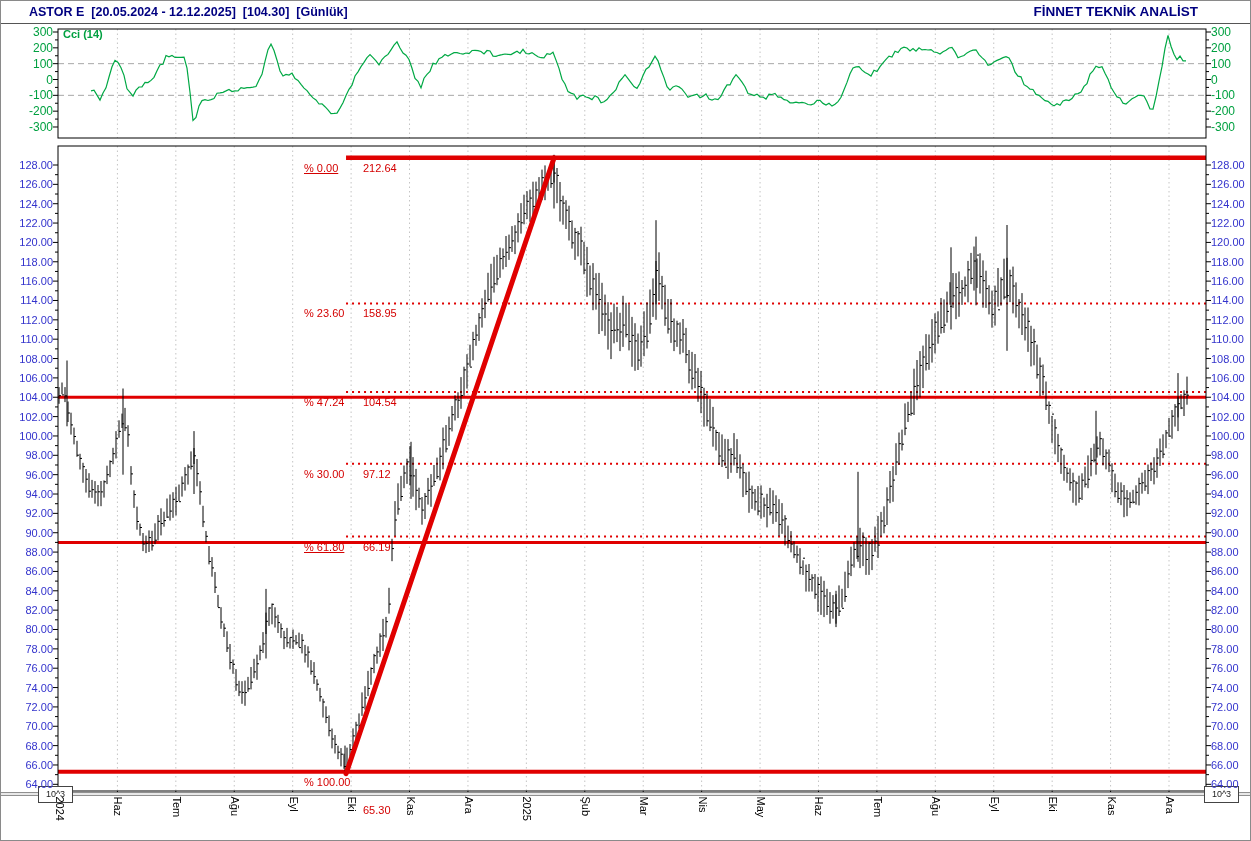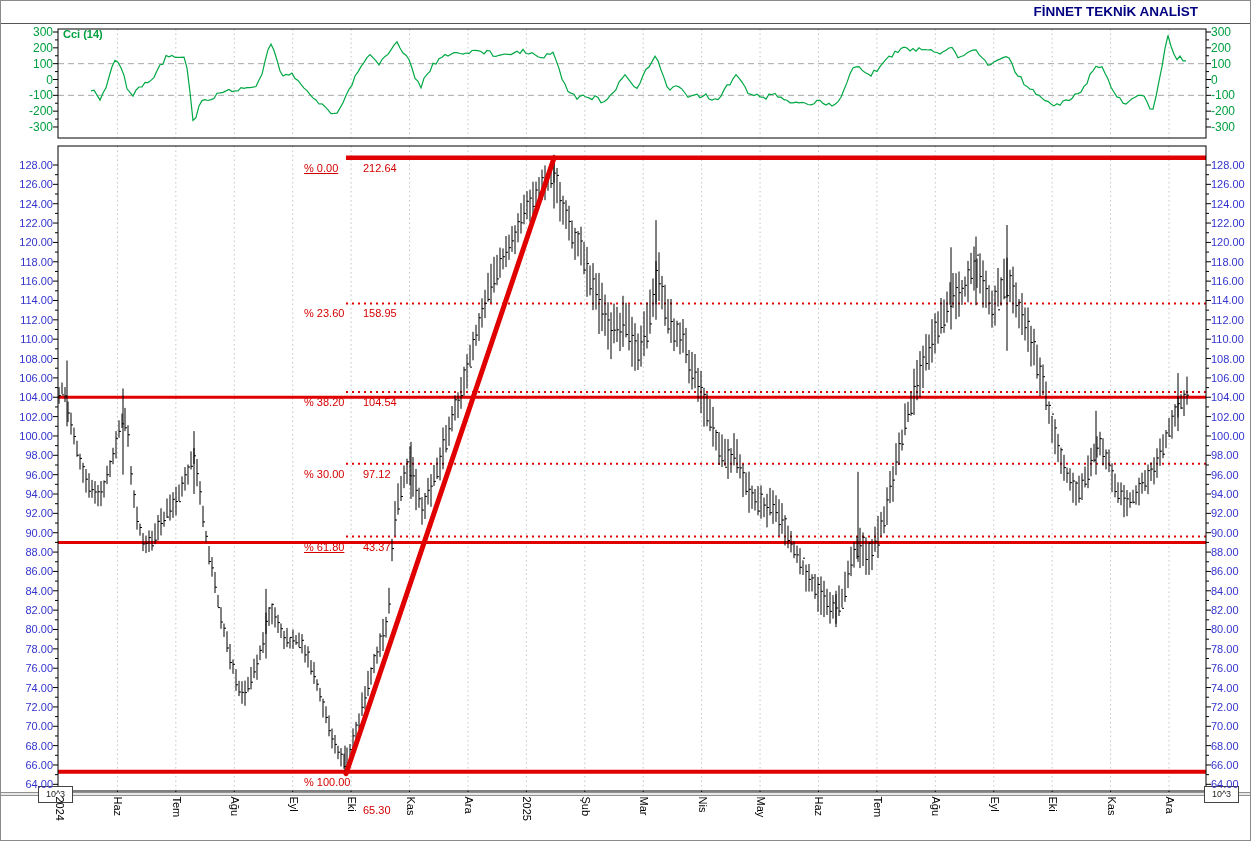--- a/index.html
+++ b/index.html
@@ -258,20 +258,21 @@
       <line x1="934.3157894736842" y1="790" x2="934.3157894736842" y2="794" stroke="#000" stroke-width="1"></line>
       <line x1="992.7368421052631" y1="790" x2="992.7368421052631" y2="794" stroke="#000" stroke-width="1"></line>
       <line x1="1051.157894736842" y1="790" x2="1051.157894736842" y2="794" stroke="#000" stroke-width="1"></line>
       <line x1="1109.578947368421" y1="790" x2="1109.578947368421" y2="794" stroke="#000" stroke-width="1"></line>
       <line x1="1168" y1="790" x2="1168" y2="794" stroke="#000" stroke-width="1"></line>
       <rect x="0" y="791" width="1251" height="1" fill="#909090"></rect>
       <rect x="0" y="792" width="1251" height="2" fill="#e8e8e8"></rect>
       <rect x="0" y="794" width="1251" height="1" fill="#909090"></rect>
     </svg>
 
+  <div class="title-left">ASTOR E  [20.05.2024 - 12.12.2025]  [104.30]  [Günlük]</div>
   <div class="title-right">FİNNET TEKNİK ANALİST</div>
   <div class="title-underline"></div>
 
   <div class="cci-legend">Cci (14)</div>
 
   <div class="scalebox" style="left:37px;top:785px;">10^3</div>
   <div class="scalebox" style="left:1203px;top:785px;">10^3</div>
 
   <div id="labels">
       <div class="clab left" style="top: 25.001px;">300</div>
@@ -371,22 +372,22 @@
       <div class="xlab" style="left: 854.895px; top: 810px;">Tem</div>
       <div class="xlab" style="left: 913.316px; top: 810px;">Ağu</div>
       <div class="xlab" style="left: 971.737px; top: 810px;">Eyl</div>
       <div class="xlab" style="left: 1030.16px; top: 810px;">Eki</div>
       <div class="xlab" style="left: 1088.58px; top: 810px;">Kas</div>
       <div class="xlab" style="left: 1147px; top: 810px;">Ara</div>
       <div class="fiblab" style="left: 303px; top: 160.839px; text-decoration: underline;">% 0.00</div>
       <div class="fiblab" style="left: 362px; top: 160.839px;">212.64</div>
       <div class="fiblab" style="left: 303px; top: 306.381px;">% 23.60</div>
       <div class="fiblab" style="left: 362px; top: 306.381px;">158.95</div>
-      <div class="fiblab" style="left: 303px; top: 395.022px;">% 38.20</div>
+      <div class="fiblab" style="left: 303px; top: 395.022px;">% 47.24</div>
       <div class="fiblab" style="left: 362px; top: 395.022px;">104.54</div>
       <div class="fiblab" style="left: 303px; top: 466.826px;">% 30.00</div>
       <div class="fiblab" style="left: 362px; top: 466.826px;">97.12</div>
       <div class="fiblab" style="left: 303px; top: 539.5px; text-decoration: underline;">% 61.80</div>
-      <div class="fiblab" style="left: 362px; top: 539.5px;">43.37</div>
+      <div class="fiblab" style="left: 362px; top: 539.5px;">66.19</div>
       <div class="fiblab" style="left: 303px; top: 774.748px;">% 100.00</div>
       <div class="fiblab" style="left: 362px; top: 774.748px; margin-top: 28px;">65.30</div>
     </div>
 </div>
 
 </body></html>

